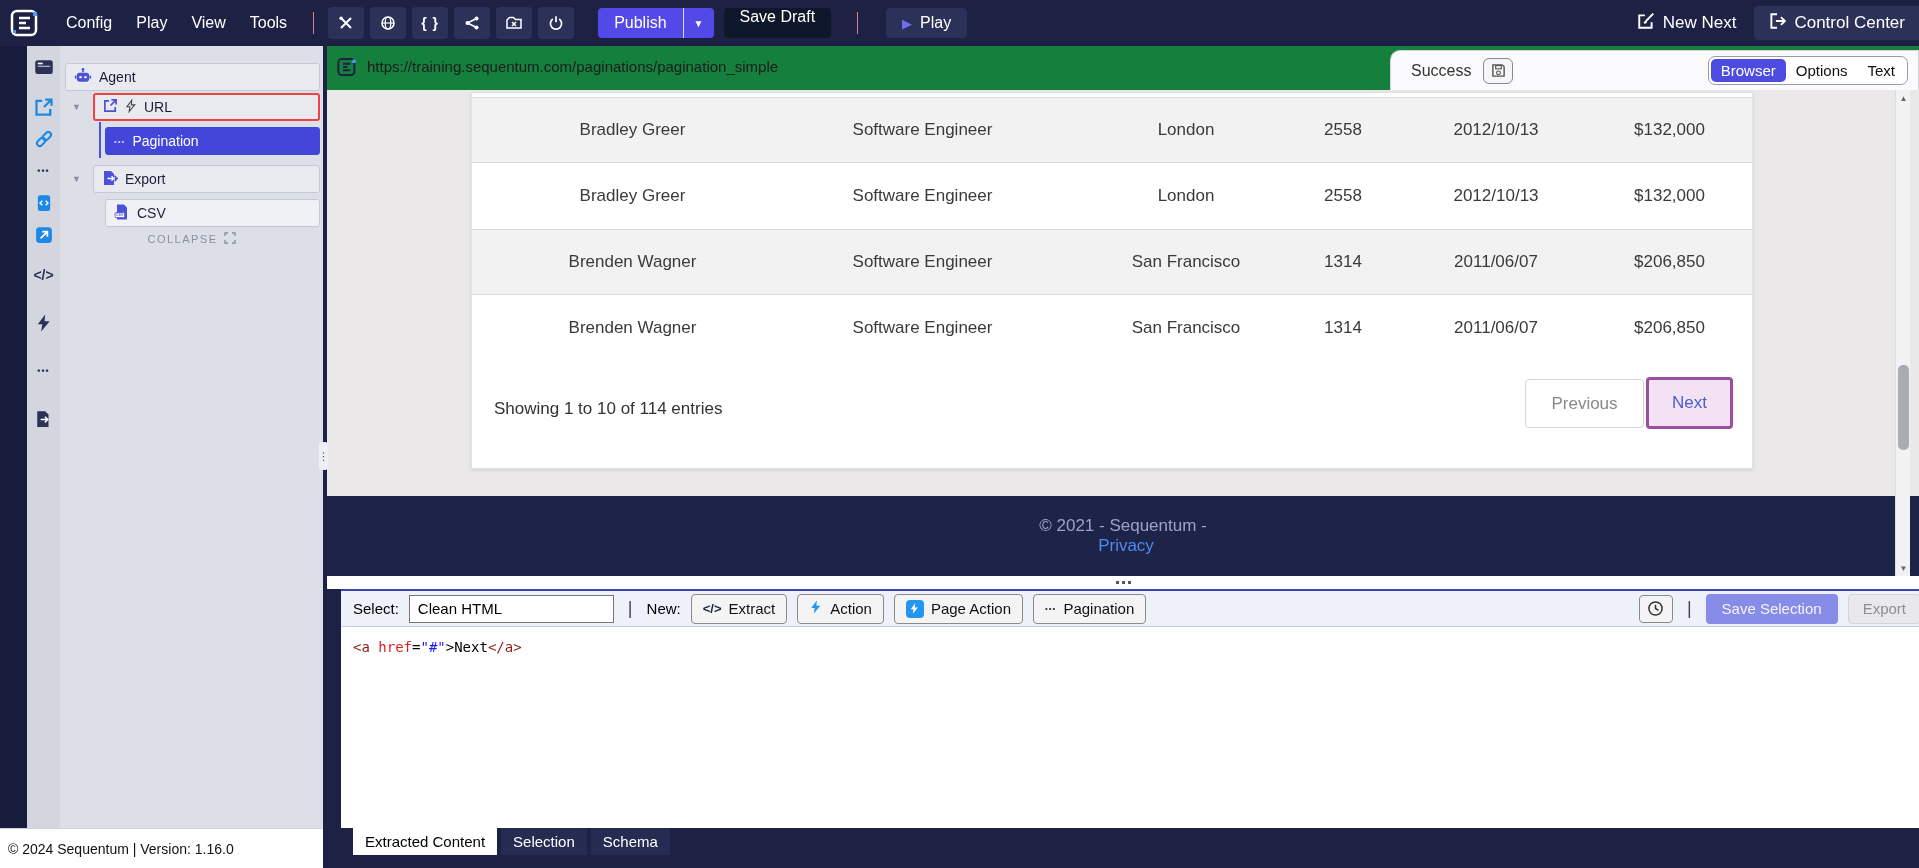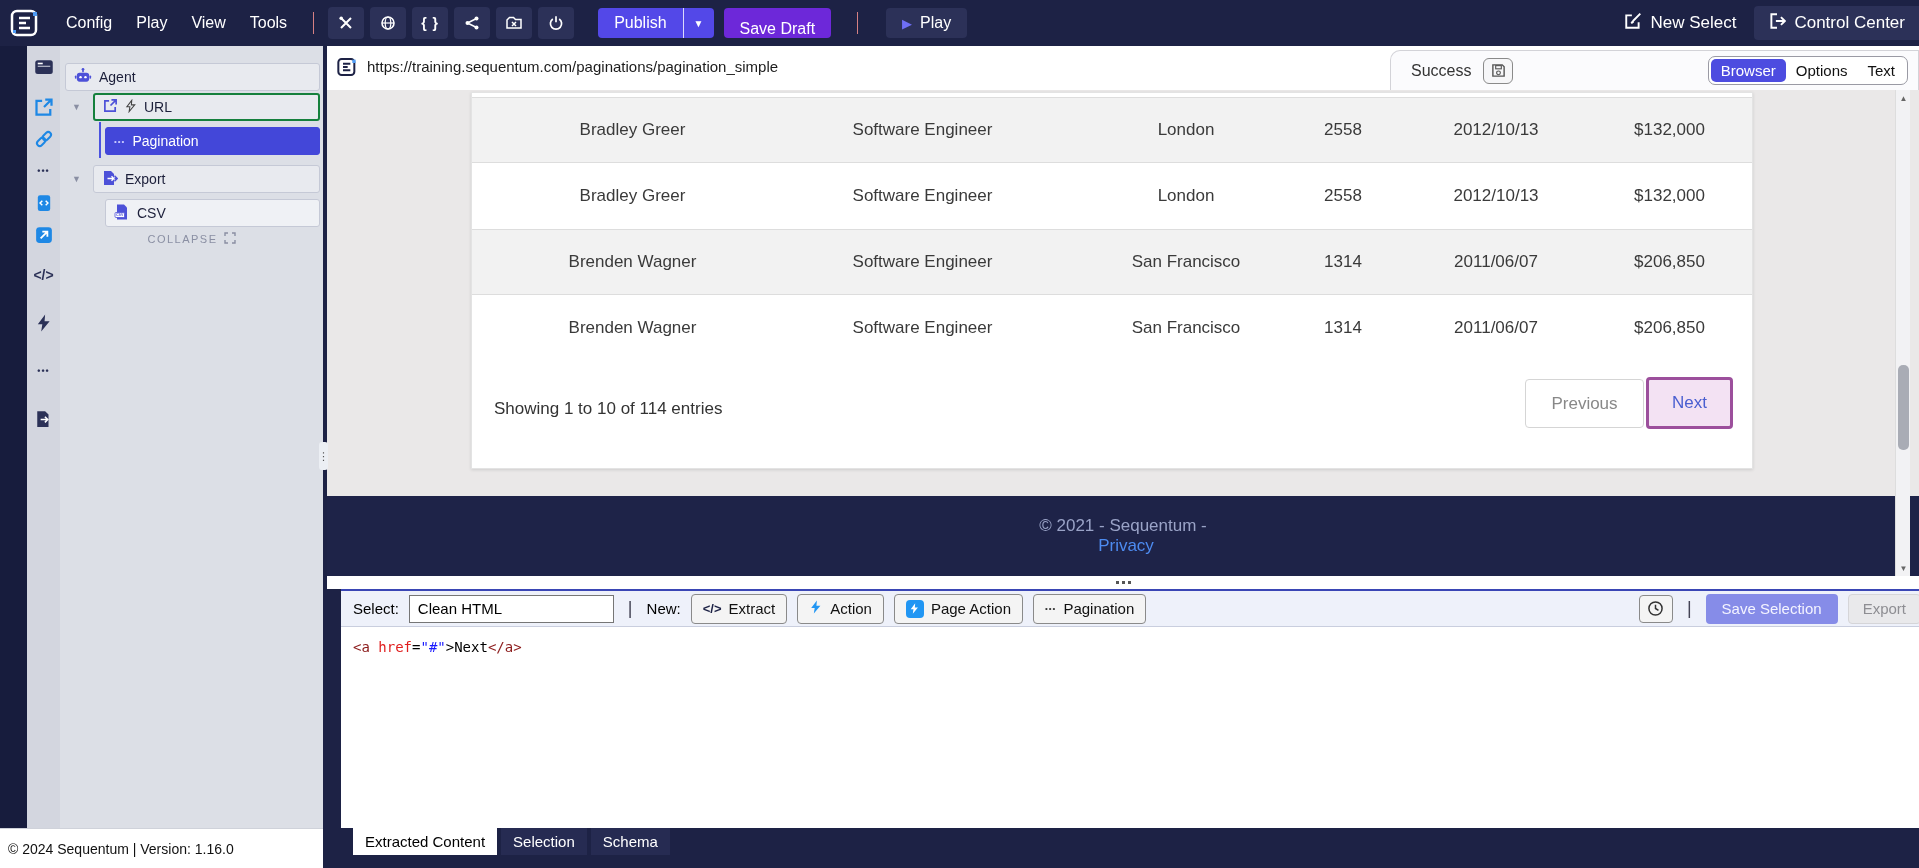--- a/index.html
+++ b/index.html
@@ -12,56 +12,56 @@
   #logo { width:34px; height:34px; margin-left:8px; display:flex; align-items:center; justify-content:center; }
   .menu-item { color:#fff; font-size:16px; margin-left:24px; cursor:pointer; }
   .tb-sep { width:1px; height:22px; background:rgba(255,255,255,0.75); margin:0 14px 0 26px; border-left:1px solid rgba(224,80,80,0.6); }
   .icon-btn { width:36px; height:32px; background:#2c3158; border-radius:4px; margin-right:6px; display:flex; align-items:center; justify-content:center; cursor:pointer; }
   .icon-btn svg { display:block; }
   .glyph { color:#fff; font-size:14px; font-weight:bold; letter-spacing:1px; }
   #publish-btn { height:30px; background:#5348e8; border-radius:4px; display:flex; align-items:center; margin-left:18px; cursor:pointer; }
   #publish-btn .pub-main { padding:0 16px; font-size:16px; color:#fff; }
   #publish-btn .pub-div { width:1px; height:30px; background:rgba(255,255,255,0.8); }
   #publish-btn .pub-caret { padding:0 10px; font-size:10px; color:#fff; }
-  #savedraft-btn { height:30px; background:#6d28d9; border-radius:4px; padding:0 16px; margin-left:10px; display:flex; align-items:flex-end; font-size:16px; cursor:pointer; }
+  #savedraft-btn { height:30px; background:#0f172a; border-radius:4px; padding:0 16px; margin-left:10px; display:flex; align-items:flex-start; font-size:16px; cursor:pointer; }
   #play-btn { height:30px; background:#2c3158; border-radius:4px; padding:0 16px; margin-left:14px; display:flex; align-items:center; gap:8px; font-size:16px; cursor:pointer; }
   #play-btn .tri { color:#6f6ff5; font-size:13px; }
   #topbar-right { margin-left:auto; display:flex; align-items:center; }
   #new-agent-btn { display:flex; align-items:center; gap:8px; font-size:17px; cursor:pointer; margin-right:18px; }
   #control-center-btn { height:34px; background:#2c3158; border-radius:4px 0 0 4px; padding:4px 14px; display:flex; align-items:center; gap:8px; font-size:17px; cursor:pointer; }
 
   
   #left-dark { position:absolute; left:0; top:46px; width:27px; height:782px; background:#171c3d; }
   #icon-rail { position:absolute; left:27px; top:46px; width:33px; height:782px; background:#d3d6df; display:flex; flex-direction:column; align-items:center; padding-top:8px; }
   .rail-icon { width:26px; height:26px; display:flex; align-items:center; justify-content:center; cursor:pointer; margin-bottom:6px; }
   .rail-gap { height:8px; }
   .rail-dots { color:#2b3157; font-size:9px; letter-spacing:1px; font-weight:bold; }
   .rail-code { color:#2b3157; font-size:14px; font-weight:bold; }
 
   #tree { position:absolute; left:60px; top:46px; width:263px; height:782px; background:#dcdfe6; }
   .tree-box { position:absolute; height:28px; display:flex; align-items:center; gap:7px; padding:0 8px; background:#e8eaef; border:1px solid #c5c9d6; border-radius:3px; font-size:14px; color:#1c1f3a; cursor:pointer; }
   .tree-caret { position:absolute; font-size:9px; color:#8a8fa3; cursor:pointer; }
   #agent-row { left:5px; top:17px; width:255px; }
-  #url-row { left:33px; top:47px; width:227px; border:2px solid #15803d; }
+  #url-row { left:33px; top:47px; width:227px; border:2px solid #ef4444; }
   #pagination-row { left:45px; top:81px; width:215px; background:#4347d9; border:1px solid #4347d9; color:#fff; }
   #pagination-row .pill-dots { font-size:8px; letter-spacing:1px; color:#c9ccff; }
   #tree-connector { position:absolute; left:39px; top:76px; width:6px; height:36px; border-left:2px solid #4a52e0; }
   #export-row { left:33px; top:119px; width:227px; }
   #csv-row { left:45px; top:153px; width:215px; background:#eff1f5; }
   #collapse-row { position:absolute; left:0; top:186px; width:263px; display:flex; align-items:center; justify-content:center; gap:6px; color:#8a8fa3; font-size:11px; letter-spacing:1.5px; cursor:pointer; }
 
   
   #status-bar { position:absolute; left:0; top:828px; width:323px; height:40px; background:#fff; display:flex; align-items:center; padding-left:8px; font-size:14px; color:#111; border-top:1px solid #cfd2da; }
 
   
   #right { position:absolute; left:323px; top:46px; width:1596px; height:822px; background:#1d2245; }
   #right-inner { position:absolute; left:4px; top:0; width:1592px; height:822px; }
   #drag-handle { position:absolute; left:-4px; top:396px; width:9px; height:28px; background:#eceff4; border-radius:3px; color:#555; font-size:11px; display:flex; align-items:center; justify-content:center; z-index:5; cursor:grab; }
 
-  #chrome { position:absolute; left:0; top:0; width:1592px; height:44px; background:#ffffff; }
+  #chrome { position:absolute; left:0; top:0; width:1592px; height:44px; background:#15803d; }
   #chrome-logo { position:absolute; left:10px; top:11px; }
   #url-text { position:absolute; left:40px; top:12px; font-size:15px; color:#1c1c1c; cursor:text; }
   #success-panel { position:absolute; left:1063px; top:4px; width:529px; height:40px; background:#fbfbfd; border:1px solid #d3d3d8; border-bottom:none; border-radius:10px 0 0 0; display:flex; align-items:center; }
   #success-label { margin-left:20px; font-size:16px; color:#333; }
   #save-state-btn { margin-left:12px; width:30px; height:26px; border:1px solid #8a8a8a; border-radius:6px; background:#f6f6f8; display:flex; align-items:center; justify-content:center; cursor:pointer; }
   #view-tabs { margin-left:auto; margin-right:10px; display:flex; align-items:center; border:1px solid #9a9aa4; border-radius:7px; background:#fff; padding:2px; }
   .view-tab { font-size:15px; color:#111; padding:3px 10px; border-radius:5px; cursor:pointer; }
   .view-tab.active { background:#4d4ce0; color:#fff; }
 
   #viewport { position:absolute; left:0; top:44px; width:1592px; height:406px; background:#eae8e8; }
@@ -180,21 +180,21 @@
       <span>Play</span>
     </div>
     <div id="topbar-right">
       <div id="new-agent-btn">
         <span>
           <svg width="18" height="18" viewBox="0 0 16 16">
               <path d="M7 3 H2 V14 H13 V9" fill="none" stroke="#fff" stroke-width="1.7"></path>
               <path d="M14.5 1.5 L8 8 M8 8 l-1.5 2 2-1.5" stroke="#fff" stroke-width="1.7" fill="none"></path>
             </svg>
         </span>
-        <span>New Select</span>
+        <span>New Next</span>
       </div>
       <div id="control-center-btn">
         <span>
           <svg width="18" height="18" viewBox="0 0 16 16">
               <path d="M8 2 H3 V14 H8" fill="none" stroke="#fff" stroke-width="1.7"></path>
               <path d="M7 8 H14.5 M11.5 4.5 L15 8 l-3.5 3.5" fill="none" stroke="#fff" stroke-width="1.7"></path>
             </svg>
         </span>
         <span>Control Center</span>
       </div>

